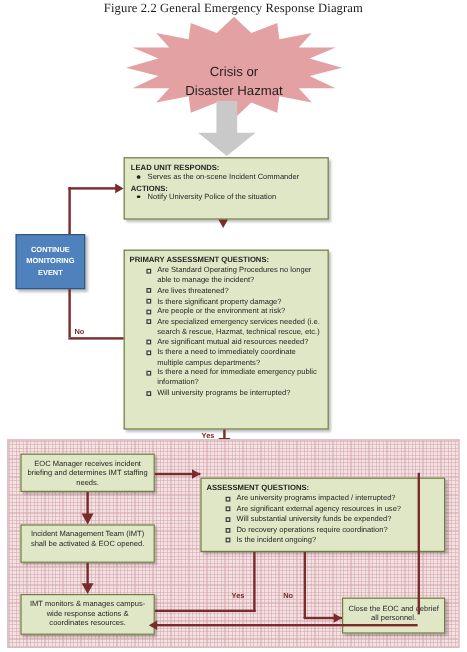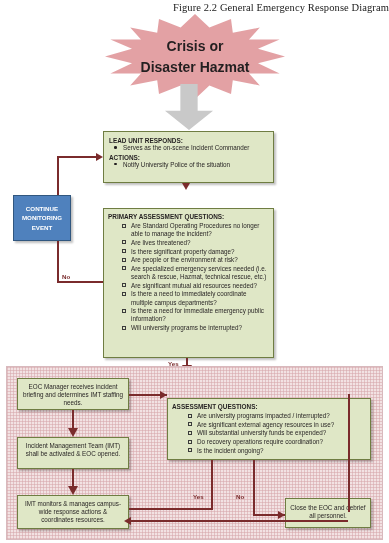--- a/index.html
+++ b/index.html
@@ -1,42 +1,42 @@
 <!DOCTYPE html>
 <html><head>
 <meta charset="utf-8">
 <style>
   html,body{margin:0;padding:0;background:#fff;}
   body{width:389px;height:543px;position:relative;overflow:hidden;
        font-family:"Liberation Sans",sans-serif;color:#231f20;}
 
   .fig-title{
-    position:absolute;left:0;top:2px;width:389px;text-align:right;
+    position:absolute;left:0;top:2px;width:389px;text-align:center;
     font-family:"Liberation Serif",serif;font-size:10.5px;color:#1a1a1a;
     letter-spacing:.1px;
   }
 
   
   .burst-wrap{position:absolute;left:105px;top:14px;width:180px;height:85px;}
   .burst{width:100%;height:100%;
     background:#e3a1a4;
     border:0;
     filter:drop-shadow(2px 3px 2px rgba(0,0,0,.28));
     -webkit-clip-path:polygon(50% 0%,58% 16%,70% 6%,71% 22%,86% 16%,80% 30%,
       97% 30%,85% 41%,100% 50%,85% 58%,97% 70%,80% 70%,86% 84%,71% 78%,
       70% 94%,58% 84%,50% 100%,42% 84%,30% 94%,29% 78%,14% 84%,20% 70%,
       3% 70%,15% 58%,0% 50%,15% 41%,3% 30%,20% 30%,14% 16%,29% 22%,30% 6%,42% 16%);
     clip-path:polygon(50% 0%,58% 16%,70% 6%,71% 22%,86% 16%,80% 30%,
       97% 30%,85% 41%,100% 50%,85% 58%,97% 70%,80% 70%,86% 84%,71% 78%,
       70% 94%,58% 84%,50% 100%,42% 84%,30% 94%,29% 78%,14% 84%,20% 70%,
       3% 70%,15% 58%,0% 50%,15% 41%,3% 30%,20% 30%,14% 16%,29% 22%,30% 6%,42% 16%);
   }
-  .burst-inner{position:absolute;left:0;top:0;width:100%;height:100%;
+  .burst-inner{position:absolute;left:0;top:12px;width:100%;height:100%;
     display:flex;flex-direction:column;align-items:center;justify-content:center;
-    font-size:14px;font-weight:bold;line-height:1.45;color:#231f20;text-align:center;}
+    font-size:11px;font-weight:normal;line-height:1.45;color:#231f20;text-align:center;}
 
   
   .gray-arrow{position:absolute;left:165px;top:84px;width:48px;height:46px;
     background:#c9c9c9;
     filter:drop-shadow(1px 2px 1px rgba(0,0,0,.22));
     -webkit-clip-path:polygon(32% 0%,68% 0%,68% 58%,100% 58%,50% 100%,0% 58%,32% 58%);
     clip-path:polygon(32% 0%,68% 0%,68% 58%,100% 58%,50% 100%,0% 58%,32% 58%);}
 
   
   .gbox{position:absolute;background:#dfe7c6;border:1px solid #6f7d42;

